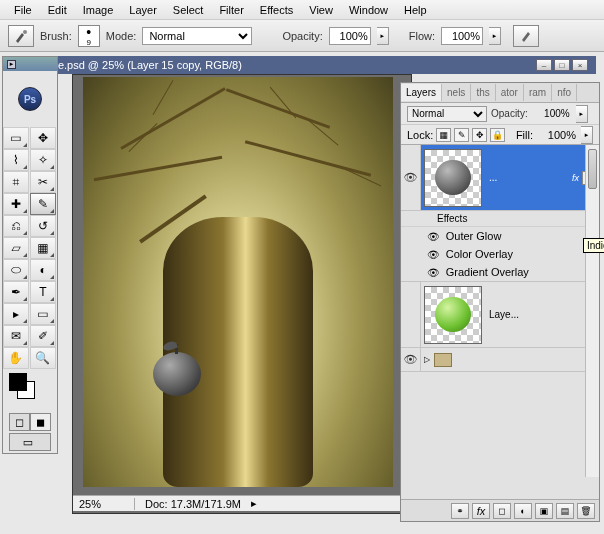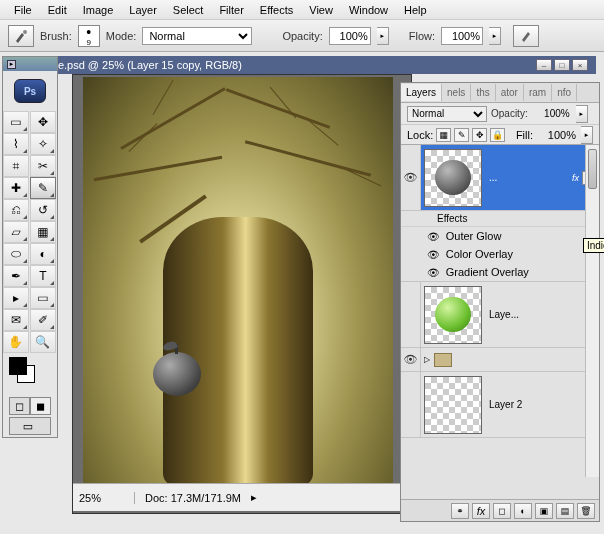--- a/index.html
+++ b/index.html
@@ -27,27 +27,27 @@
 .b1 { top: 40px; left: 30px; width: 120px; height: 3px; transform: rotate(-30deg); }
 .b2 { top: 30px; left: 140px; width: 110px; height: 3px; transform: rotate(20deg); }
 .b3 { top: 90px; left: 10px; width: 130px; height: 3px; transform: rotate(-10deg); }
 .b4 { top: 80px; left: 160px; width: 130px; height: 3px; transform: rotate(15deg); }
 .b5 { top: 140px; left: 50px; width: 80px; height: 4px; transform: rotate(-35deg); }
 .twig { position: absolute; width: 40px; height: 1px; background: #5a4a1d; }
 .apple-dark { position: absolute; top: 275px; left: 70px; width: 48px; height: 44px; border-radius: 50%; background: radial-gradient(circle at 35% 30%, #aaa, #444 70%, #222); }
 .apple-dark::before { content:""; position: absolute; top:-8px; left:22px; width:3px; height:10px; background:#333; }
 .apple-dark::after { content:""; position:absolute; top:-10px; left:10px; width:14px; height:8px; background:#555; border-radius:50% 50% 0 50%; transform:rotate(-20deg);}
 
-.statusbar { position: absolute; bottom: 2px; left: 0; right: 0; height: 28px; background: #eee; border-top: 1px solid #aaa; display: flex; align-items: center; font-size: 10px; gap: 10px; padding: 0 6px; }
+.statusbar { position: absolute; bottom: 2px; left: 0; right: 0; height: 16px; background: #eee; border-top: 1px solid #aaa; display: flex; align-items: center; font-size: 10px; gap: 10px; padding: 0 6px; }
 .statusbar .zoom { width: 56px; border-right: 1px solid #aaa; }
 
 .toolbox { position: absolute; top: 56px; left: 2px; width: 56px; background: #e6e6e6; border: 1px solid #888; }
 .toolbox .hdr { height: 14px; background: linear-gradient(#8aa,#6a86a8); display:flex; align-items:center; justify-content:flex-start; padding-left:4px;}
 .toolbox .hdr span{ width:9px;height:9px;border:1px solid #334;background:#ccd; font-size:7px; display:flex;align-items:center;justify-content:center;}
-.ps-badge { width: 32px; height: 24px; margin: 8px auto; background: linear-gradient(#3b5ba5,#1a2d5a); color:#b8d0ff; font-weight:bold; font-size:10px; display:flex; align-items:center; justify-content:center; border:1px solid #223; border-radius:6px;}
+.ps-badge { width: 24px; height: 24px; margin: 16px auto; background: linear-gradient(#3b5ba5,#1a2d5a); color:#b8d0ff; font-weight:bold; font-size:10px; display:flex; align-items:center; justify-content:center; border:1px solid #223; border-radius:12px;}
 .tool-grid { display: grid; grid-template-columns: 1fr 1fr; }
 .tool { width: 26px; height: 22px; border: 1px solid #ccc; background: linear-gradient(#f8f8f8,#e2e2e2); display: flex; align-items: center; justify-content: center; font-size: 12px; position: relative; }
 .tool.sel { background: linear-gradient(#fff,#d0d0d0); border-color:#777; }
 .tool .tri { position:absolute; right:1px; bottom:1px; width:0; height:0; border-left:4px solid transparent; border-bottom:4px solid #555;}
 .fgbg { position: relative; height: 36px; margin: 4px 6px; }
 .fgbg .fg,.fgbg .bg { position:absolute; width:18px; height:18px; border:1px solid #000; }
 .fgbg .fg { background:#000; top:0; left:0; z-index:2;}
 .fgbg .bg { background:#fff; top:8px; left:8px;}
 .qmask { display:flex; margin:2px 6px; }
 .qmask div { width:22px; height:18px; border:1px solid #888; background:#eee; display:flex; align-items:center; justify-content:center;}
@@ -272,25 +272,20 @@
         </div>
       <span class="lname">Laye...</span>
     </div>
 
     <div class="layer-item group-item" style="min-height:24px;">
       <div class="vis">👁</div>
       <span class="gtri">▷</span>
       <div class="folder"></div>
     </div>
 
-    <div class="layer-item big">
-      <div class="vis"></div>
-      <div class="thumb"></div>
-      <span class="lname">Layer 2</span>
-    </div>
 
     <div class="scrollbar-v">
         <div class="sthumb"></div>
       </div>
   </div>
 
   <div class="panel-footer">
     <div class="pf-btn">⚭</div>
     <div class="pf-btn">
         <i>fx</i>

